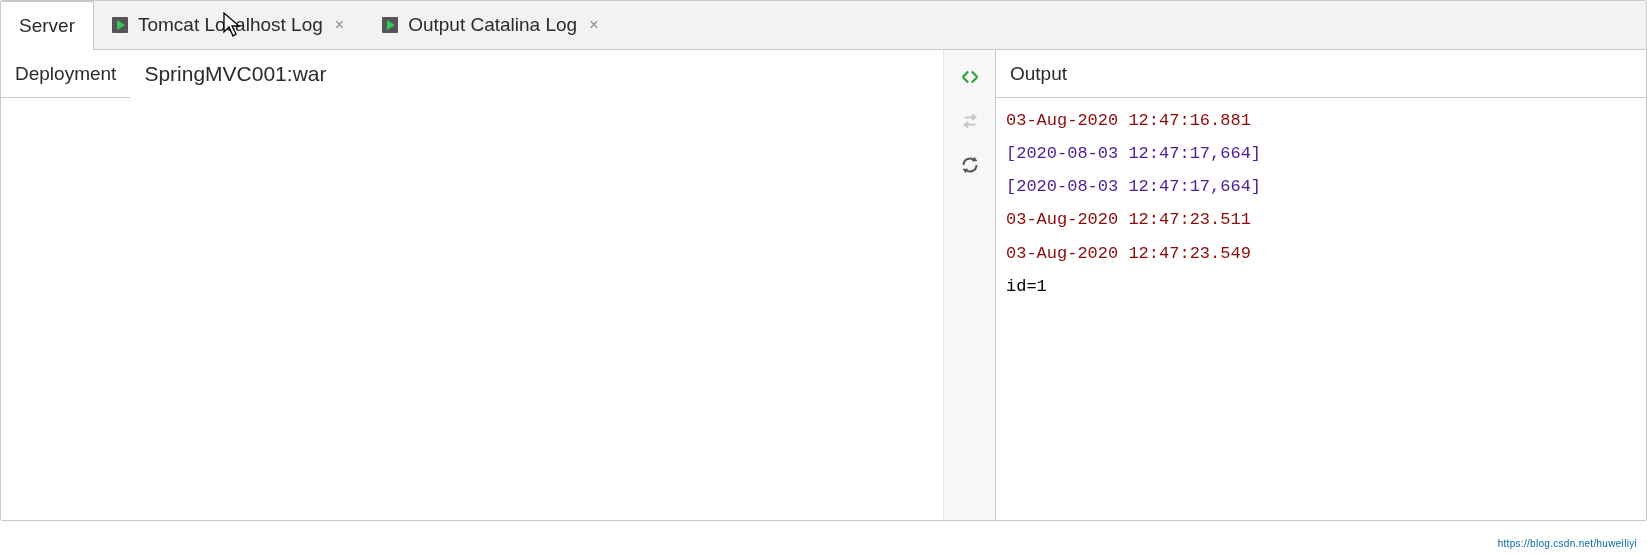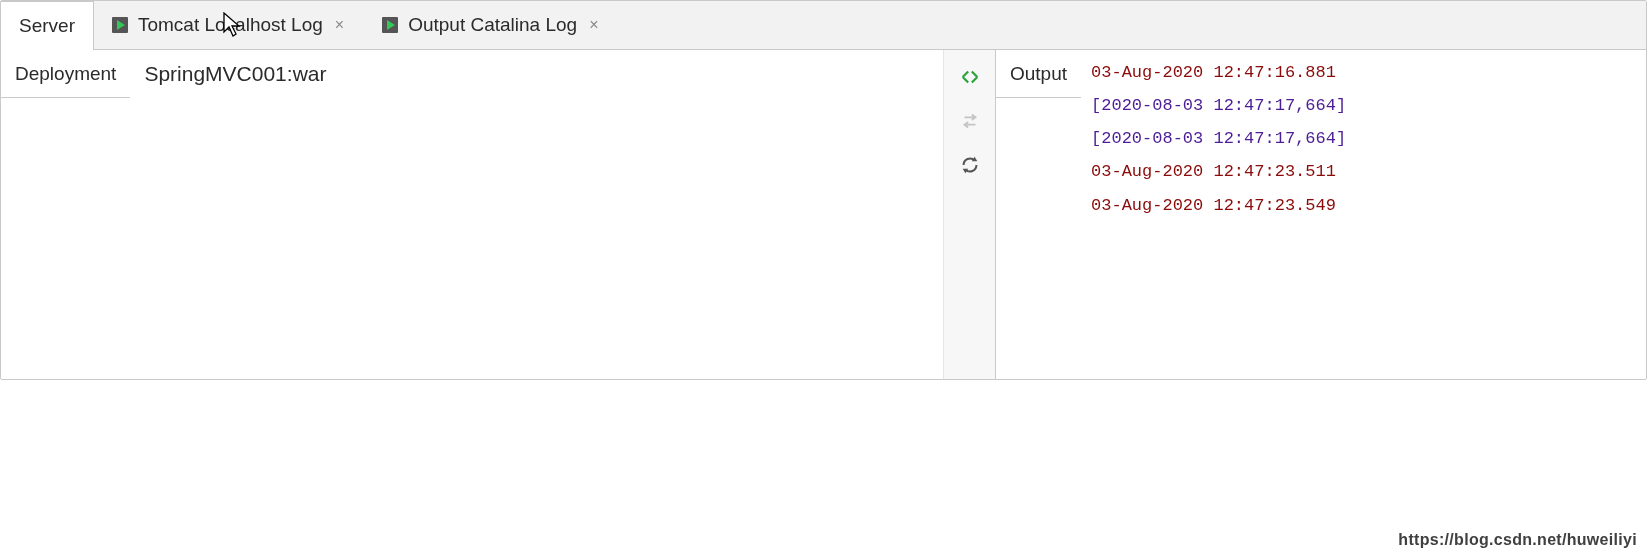--- a/index.html
+++ b/index.html
@@ -10,21 +10,21 @@
       color: #2b2b2b;
       width: 1647px;
       height: 555px;
       overflow: hidden;
       position: relative;
     }
     .frame {
       border: 1px solid #c9c9c9;
       border-radius: 2px;
       width: 100%;
-      height: 380px;
+      height: 521px;
       display: flex;
       flex-direction: column;
       background: #fff;
       margin-top: 0;
     }
     .tabstrip {
       height: 48px;
       display: flex;
       align-items: stretch;
       background: #f2f2f2;
@@ -106,20 +106,21 @@
       padding-top:14px;
     }
     .gutter .ico{
       width:26px; height:26px; display:flex; align-items:center; justify-content:center;
       cursor:pointer;
     }
     .gutter .ico.disabled{opacity:.45; cursor:default;}
     .output-pane{
       flex:1;
       display:flex;
+      flex-direction:column;
       min-width:0;
     }
     .output-lines{
       flex:1;
       padding: 6px 10px;
       font-family: Consolas, "Courier New", monospace;
       font-size: 17px;
       line-height: 1.95;
       white-space: pre;
       overflow:hidden;
@@ -128,24 +129,23 @@
     .log-blue{ color:#4c1d95; }
     .log-black{ color:#000; }
     .cursor-arrow{
       position:absolute;
       left:223px; top:12px;
       pointer-events:none;
     }
     .watermark{
       position:absolute;
       right:10px; bottom:6px;
-      font-size:16px;
-      color:#404040;
+      font-size:10px;
+      color:#0369a1;
       letter-spacing:.3px;
-      font-weight:bold;
     }
   </style>
 </head>
 <body>
 
 <div class="frame">
   <div class="tabstrip">
     <div class="tab active">
       <span>Server</span>
     </div>
@@ -204,21 +204,21 @@
               </svg>
           </span>
         </div>
       </div>
     </div>
 
     <div class="output-pane">
       <div class="pane-header">
         <span>Output</span>
       </div>
-      <div class="output-lines" id="output-lines"><div class="log-red">03-Aug-2020 12:47:16.881</div><div class="log-blue">[2020-08-03 12:47:17,664]</div><div class="log-blue">[2020-08-03 12:47:17,664]</div><div class="log-red">03-Aug-2020 12:47:23.511</div><div class="log-red">03-Aug-2020 12:47:23.549</div></div>
+      <div class="output-lines" id="output-lines"><div class="log-red">03-Aug-2020 12:47:16.881</div><div class="log-blue">[2020-08-03 12:47:17,664]</div><div class="log-blue">[2020-08-03 12:47:17,664]</div><div class="log-red">03-Aug-2020 12:47:23.511</div><div class="log-red">03-Aug-2020 12:47:23.549</div><div class="log-black">id=1</div></div>
     </div>
   </div>
 </div>
 
 <svg class="cursor-arrow" width="20" height="26" viewBox="0 0 20 26">
   <polygon points="1,1 1,20 6,15 10,24 13,22 9,14 16,14" fill="#fff" stroke="#000" stroke-width="1.3"></polygon>
 </svg>
 
 <div class="watermark">https://blog.csdn.net/huweiliyi</div>
 

